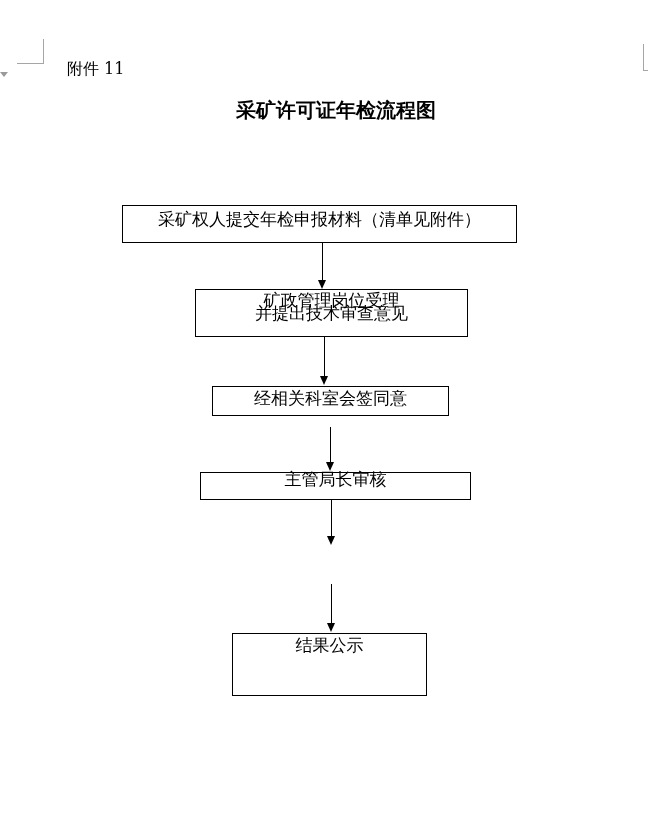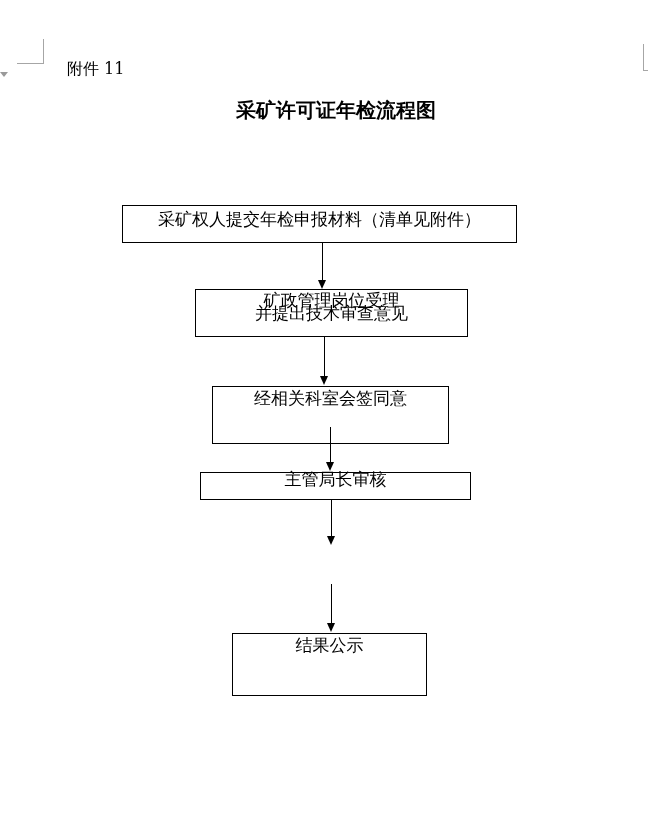--- a/index.html
+++ b/index.html
@@ -56,21 +56,21 @@
     border: 1px solid #000000;
     background: #ffffff;
     text-align: center;
     font-size: 17px;
     line-height: 13px;
   }
   .node .lbl { display: block; }
 
   .node1 { left: 122px; top: 205px; width: 395px; height: 38px; padding-top: 7px; }
   .node2 { left: 195px; top: 289px; width: 273px; height: 48px; padding-top: 4px; }
-  .node3 { left: 212px; top: 386px; width: 237px; height: 58px; padding-top: 5px; }
+  .node3 { left: 212px; top: 386px; width: 237px; height: 30px; padding-top: 5px; }
   .node4 { left: 200px; top: 472px; width: 271px; height: 28px; padding-top: 0; }
   .node5 { left: 214px; top: 546px; width: 232px; height: 38px; padding-top: 5px; }
   .node6 { left: 232px; top: 633px; width: 195px; height: 63px; padding-top: 5px; }
 
   
   .arrow { position: absolute; width: 9px; }
   .arrow .line {
     position: absolute; left: 4px; top: 0; bottom: 8px;
     width: 1px; background: #000000;
   }

